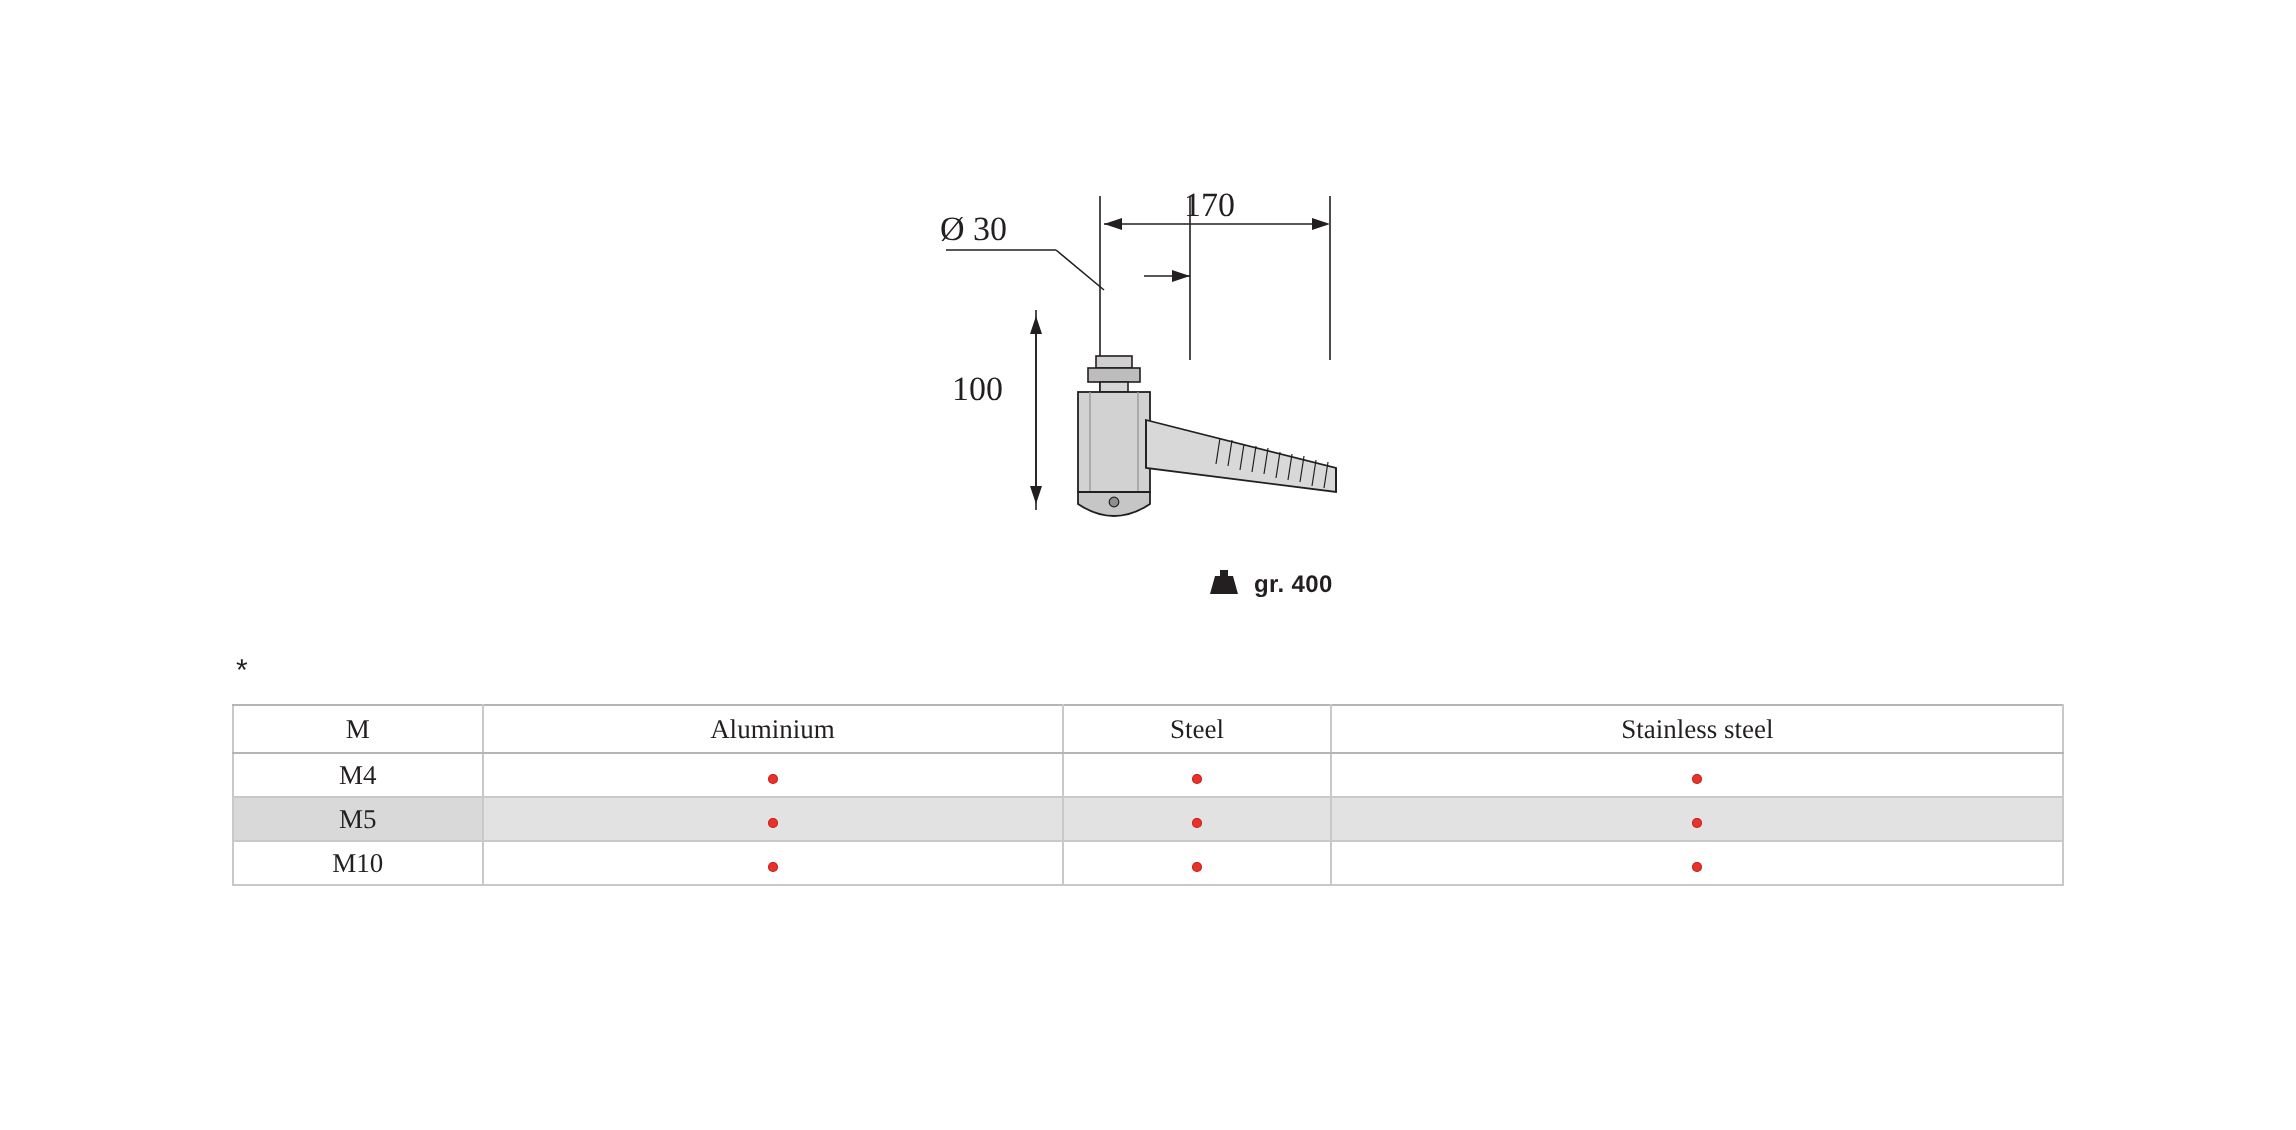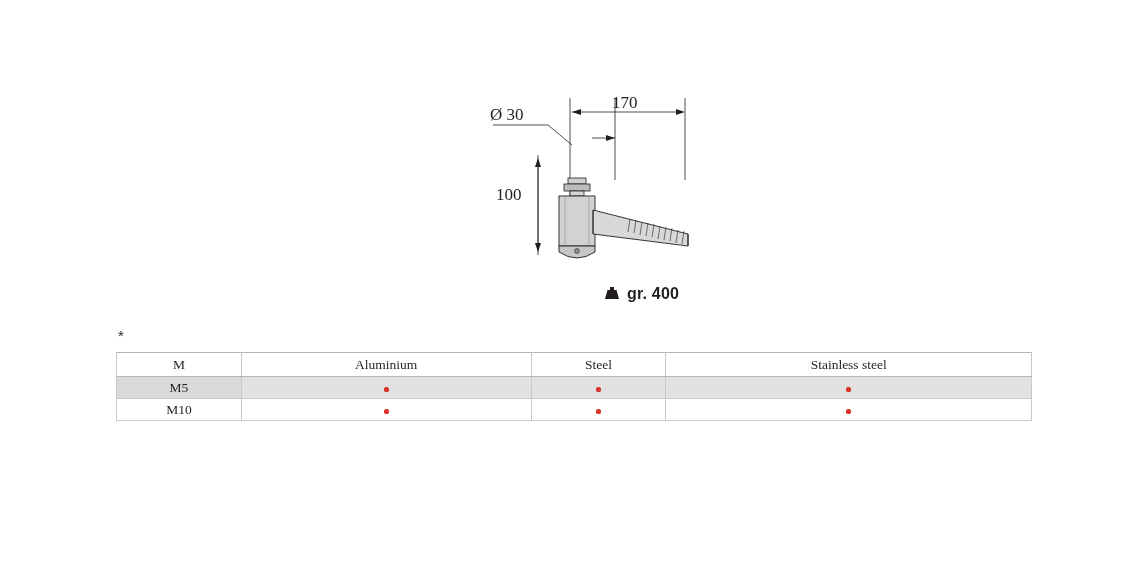--- a/index.html
+++ b/index.html
@@ -12,21 +12,21 @@
     height: 565px;
     position: relative;
     font-family: "Liberation Serif", serif;
     color: #231f20;
     overflow: hidden;
   }
 
   
   #drawing {
     position: absolute;
-    left: 460px;
+    left: 440px;
     top: 70px;
     width: 290px;
     height: 250px;
   }
   #drawing svg { display: block; }
 
   .dim-text {
     font-family: "Liberation Serif", serif;
     font-size: 17px;
     fill: #231f20;
@@ -54,21 +54,21 @@
   }
   #weight-line .wt-icon .body {
     position: absolute;
     left: 0; top: 3px;
     width: 14px; height: 9px;
     background: #231f20;
     clip-path: polygon(18% 0, 82% 0, 100% 100%, 0 100%);
   }
   #weight-line .wt-text {
     font-family: "Liberation Sans", sans-serif;
-    font-size: 16px;
+    font-size: 12px;
     font-weight: bold;
     color: #231f20;
     letter-spacing: .2px;
   }
 
   
   #asterisk-mark {
     position: absolute;
     left: 118px;
     top: 330px;
@@ -207,20 +207,26 @@
   </colgroup>
   <thead>
     <tr>
       <th>M</th>
       <th>Aluminium</th>
       <th>Steel</th>
       <th>Stainless steel</th>
     </tr>
   </thead>
   <tbody>
+      <tr>
+        <td>M4</td>
+        <td><span class="dot"></span></td>
+        <td><span class="dot"></span></td>
+        <td><span class="dot"></span></td>
+      </tr>
       <tr class="alt">
         <td>M5</td>
         <td><span class="dot"></span></td>
         <td><span class="dot"></span></td>
         <td><span class="dot"></span></td>
       </tr>
       <tr>
         <td>M10</td>
         <td><span class="dot"></span></td>
         <td><span class="dot"></span></td>

